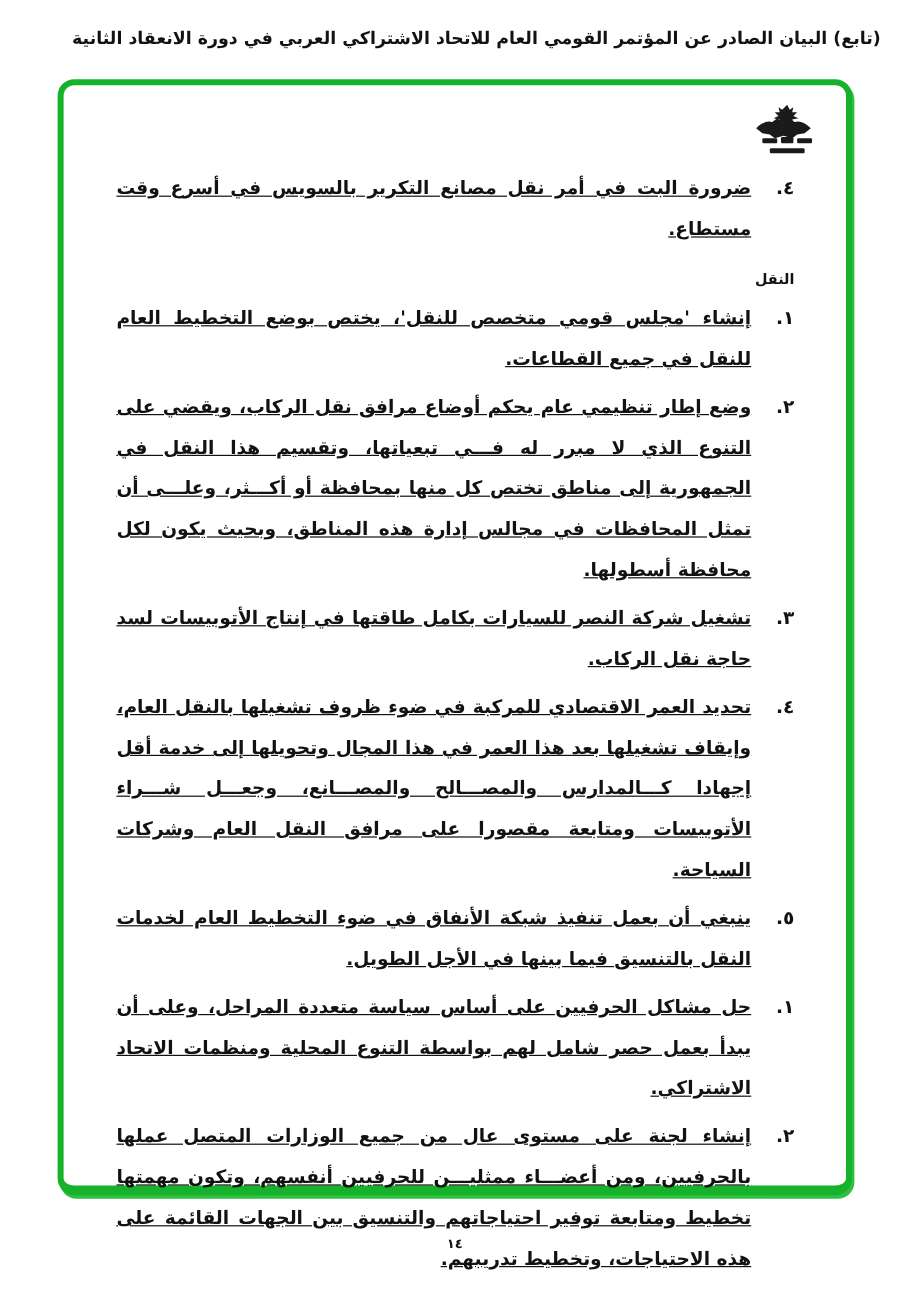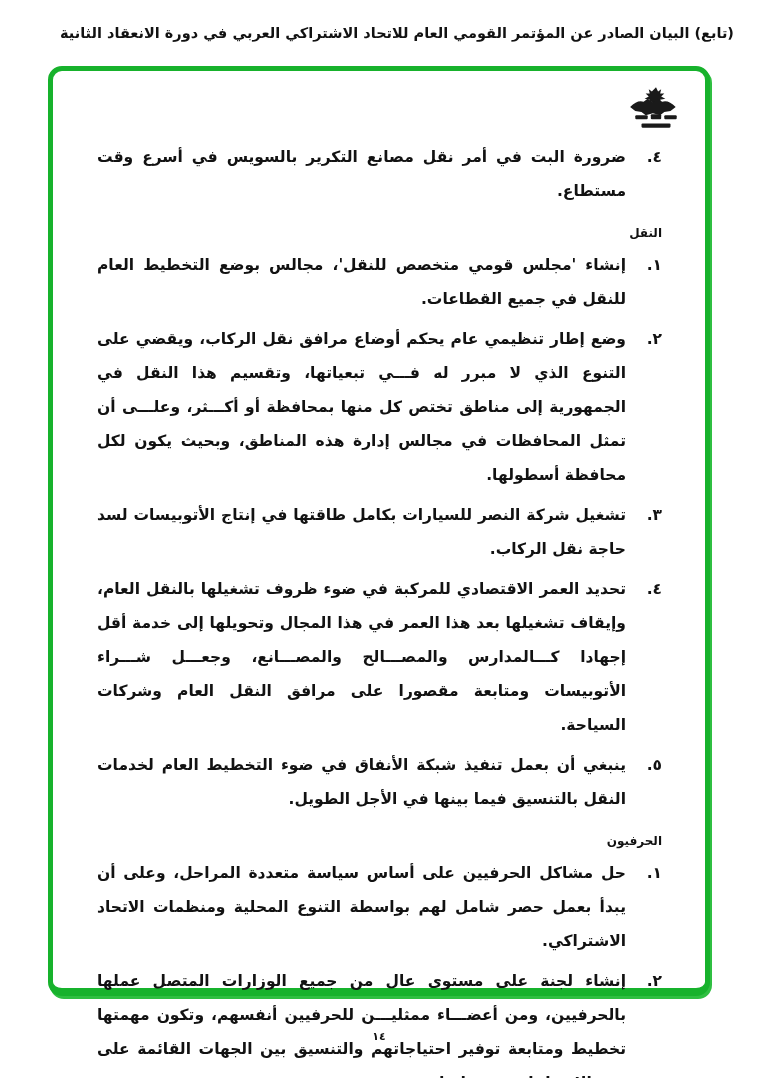--- a/index.html
+++ b/index.html
@@ -26,21 +26,21 @@
     position:absolute;top:0;right:0;left:0;bottom:0;
     padding:69px 43px 0 44px;
     direction:rtl;
     font-size:15.5px;font-weight:bold;line-height:34px;
   }
   .sec-heading{
     font-size:12px;line-height:30px;margin:10px 0 0 0;
   }
   .item{display:flex;margin:0 0 6px 0;}
   .item .num{flex:0 0 36px;}
-  .item .txt{flex:1;text-align:justify;}
+  .item .txt{flex:1;text-align:justify;text-decoration:underline;}
   .page-number{
     position:absolute;top:1030px;left:0;right:0;
     text-align:center;font-size:11px;font-weight:bold;direction:rtl;
   }
 </style>
 </head>
 <body>
 
 <div class="page-header">(تابع) البيان الصادر عن المؤتمر القومي العام للاتحاد الاشتراكي العربي في دورة الانعقاد الثانية</div>
 
@@ -58,39 +58,38 @@
   </div>
 
   <div class="doc-content">
       <div class="item">
     <span class="num">٤.</span>
     <span class="txt">ضرورة البت في أمر نقل مصانع التكرير بالسويس في أسرع وقت مستطاع.</span>
   </div>
       <div class="sec-heading">النقل</div>
       <div class="item">
     <span class="num">١.</span>
-    <span class="txt">إنشاء 'مجلس قومي متخصص للنقل'، مجالس بوضع التخطيط العام للنقل في جميع القطاعات.</span>
+    <span class="txt">إنشاء 'مجلس قومي متخصص للنقل'، يختص بوضع التخطيط العام للنقل في جميع القطاعات.</span>
   </div>
       <div class="item">
     <span class="num">٢.</span>
     <span class="txt">وضع إطار تنظيمي عام يحكم أوضاع مرافق نقل الركاب، ويقضي على التنوع الذي لا مبرر له فـــي تبعياتها، وتقسيم هذا النقل في الجمهورية إلى مناطق تختص كل منها بمحافظة أو أكـــثر، وعلـــى أن تمثل المحافظات في مجالس إدارة هذه المناطق، وبحيث يكون لكل محافظة أسطولها.</span>
   </div>
       <div class="item">
     <span class="num">٣.</span>
     <span class="txt">تشغيل شركة النصر للسيارات بكامل طاقتها في إنتاج الأتوبيسات لسد حاجة نقل الركاب.</span>
   </div>
       <div class="item">
     <span class="num">٤.</span>
     <span class="txt">تحديد العمر الاقتصادي للمركبة في ضوء ظروف تشغيلها بالنقل العام، وإيقاف تشغيلها بعد هذا العمر في هذا المجال وتحويلها إلى خدمة أقل إجهادا كـــالمدارس والمصـــالح والمصـــانع، وجعـــل شـــراء الأتوبيسات ومتابعة مقصورا على مرافق النقل العام وشركات السياحة.</span>
   </div>
       <div class="item">
     <span class="num">٥.</span>
     <span class="txt">ينبغي أن بعمل تنفيذ شبكة الأنفاق في ضوء التخطيط العام لخدمات النقل بالتنسيق فيما بينها في الأجل الطويل.</span>
   </div>
-      <div class="sec-heading">الحرفيون</div>
       <div class="item">
     <span class="num">١.</span>
     <span class="txt">حل مشاكل الحرفيين على أساس سياسة متعددة المراحل، وعلى أن يبدأ بعمل حصر شامل لهم بواسطة التنوع المحلية ومنظمات الاتحاد الاشتراكي.</span>
   </div>
       <div class="item">
     <span class="num">٢.</span>
     <span class="txt">إنشاء لجنة على مستوى عال من جميع الوزارات المتصل عملها بالحرفيين، ومن أعضـــاء ممثليـــن للحرفيين أنفسهم، وتكون مهمتها تخطيط ومتابعة توفير احتياجاتهم والتنسيق بين الجهات القائمة على هذه الاحتياجات، وتخطيط تدريبهم.</span>
   </div>
     </div>
 </div>

